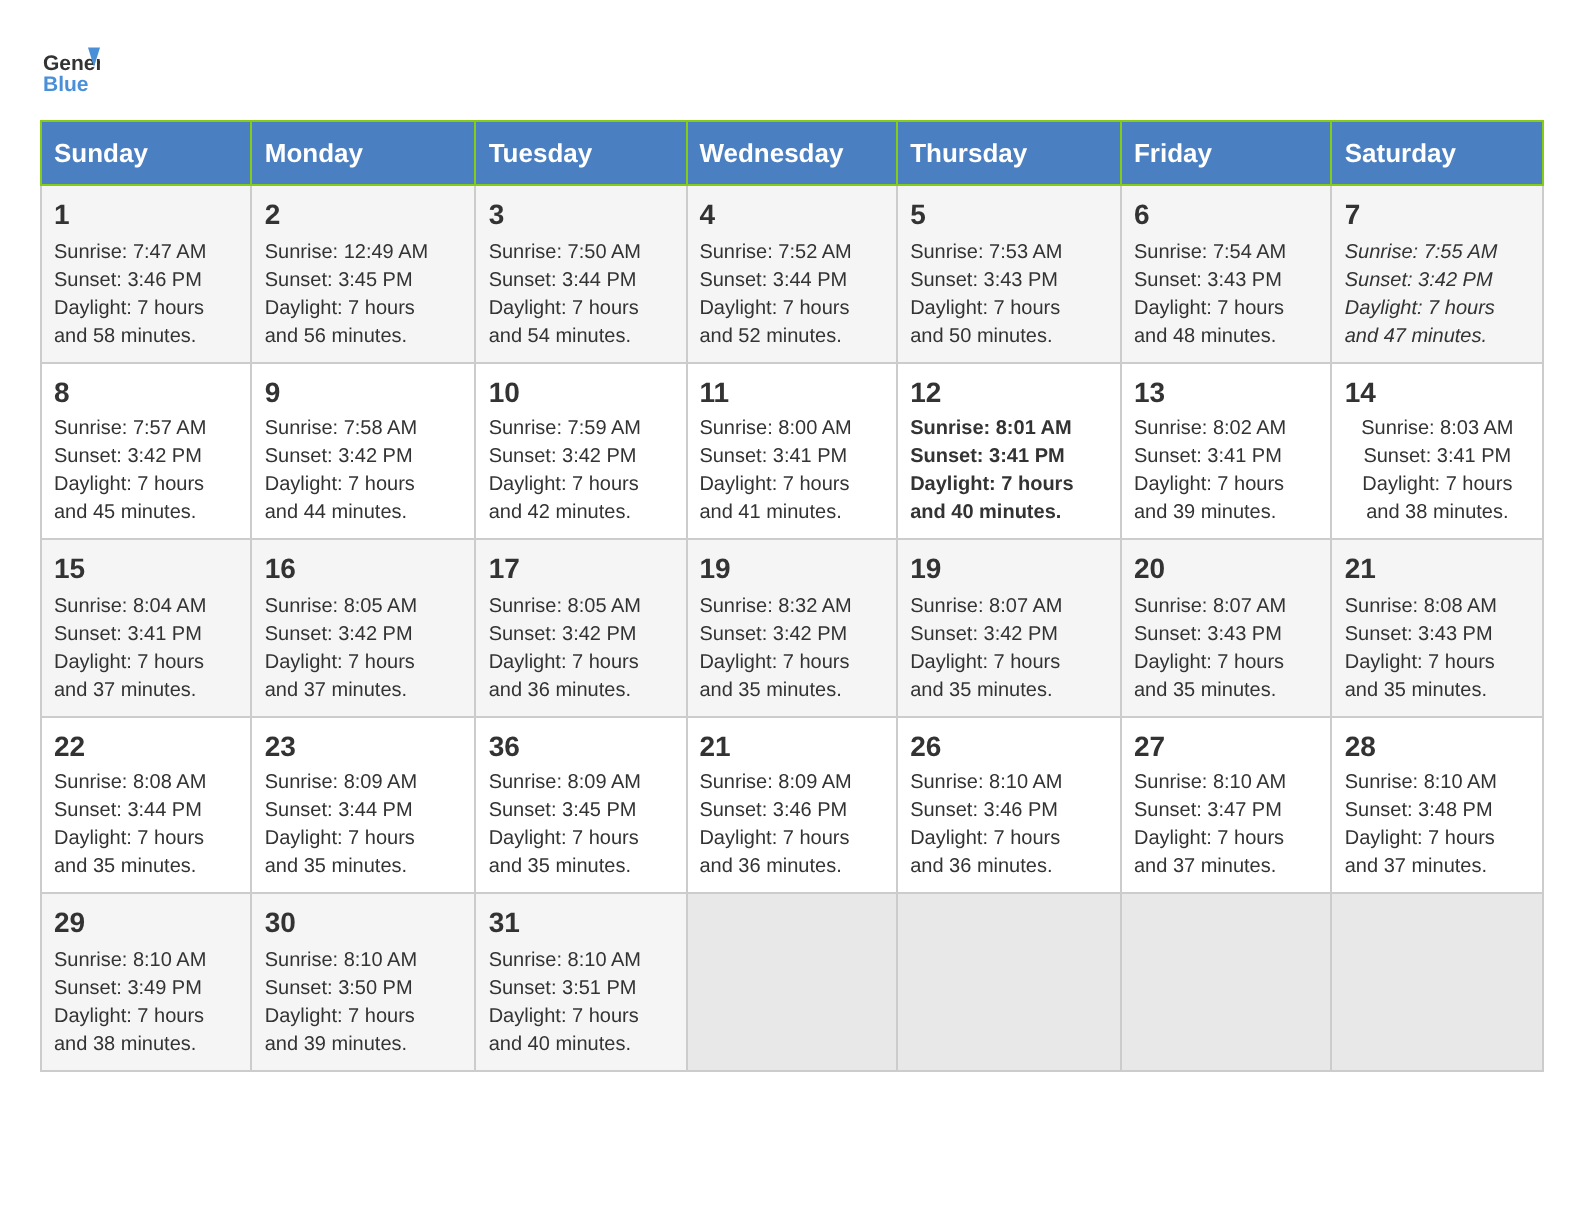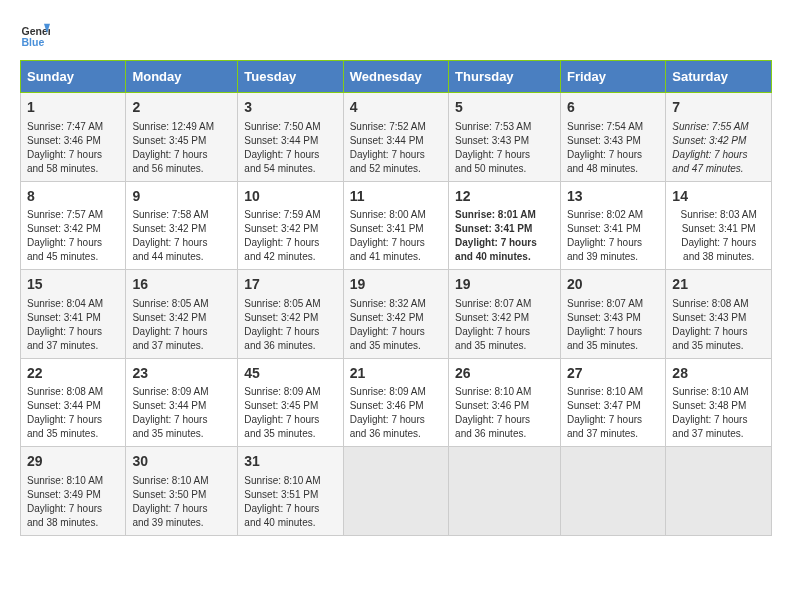--- a/index.html
+++ b/index.html
@@ -273,21 +273,21 @@
 and 35 minutes.</div>
         </td>
         <td>
           <span class="day-num">23</span>
           <div class="day-info" style="white-space: pre-line;">Sunrise: 8:09 AM
 Sunset: 3:44 PM
 Daylight: 7 hours
 and 35 minutes.</div>
         </td>
         <td>
-          <span class="day-num">45</span>
+          <span class="day-num">36</span>
           <div class="day-info" style="white-space: pre-line;">Sunrise: 8:09 AM
 Sunset: 3:45 PM
 Daylight: 7 hours
 and 35 minutes.</div>
         </td>
         <td>
           <span class="day-num">21</span>
           <div class="day-info" style="white-space: pre-line;">Sunrise: 8:09 AM
 Sunset: 3:46 PM
 Daylight: 7 hours

